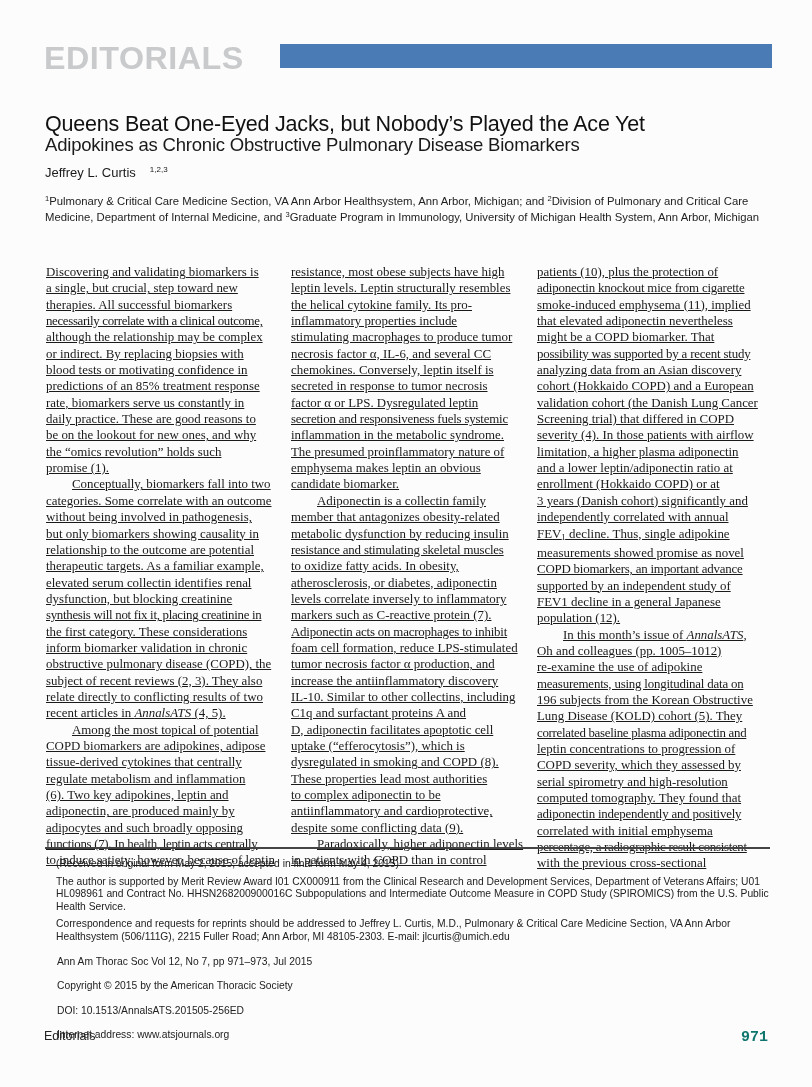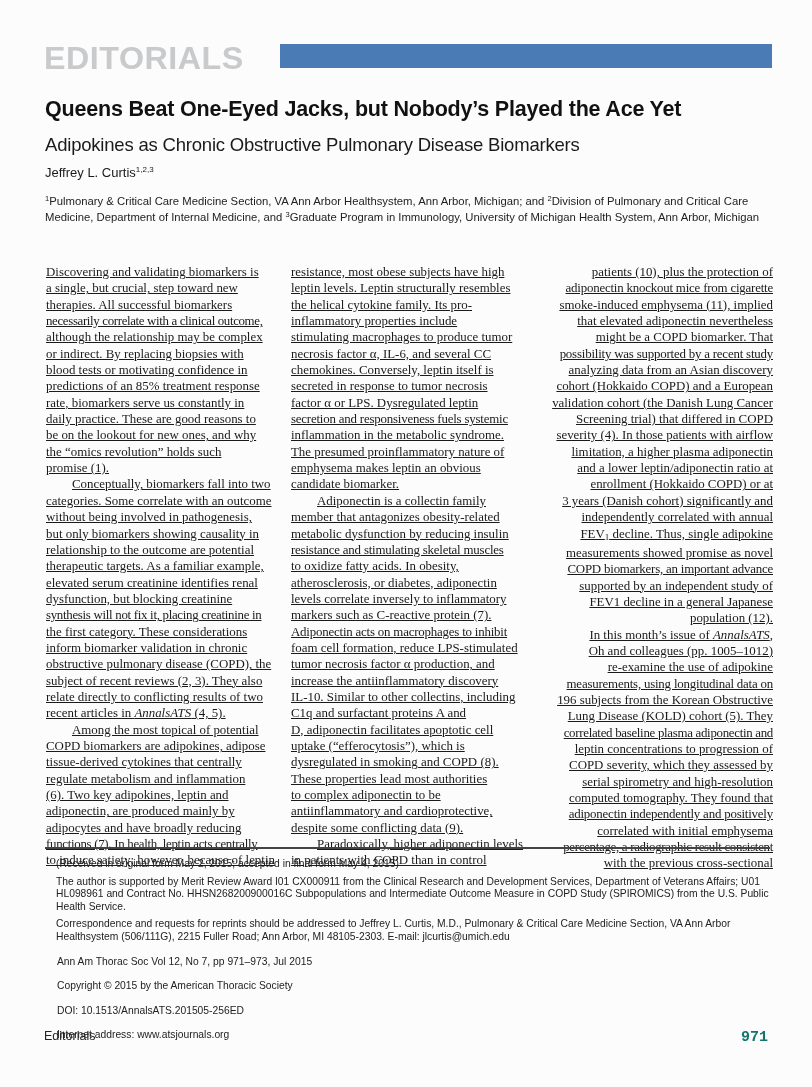--- a/index.html
+++ b/index.html
@@ -9,49 +9,49 @@
   }
   .header { position: absolute; left: 44px; top: 43px; width: 728px; height: 28px; }
   .section-label {
     position: absolute; left: 0; top: -2px;
     font-family: "Liberation Sans", sans-serif; font-weight: bold;
     font-size: 31px; letter-spacing: 0.5px; color: #c9cacc;
     transform: scaleX(1.04); transform-origin: left;
   }
   .header-bar { position: absolute; left: 236px; top: 1px; width: 492px; height: 24px; background: #4a7bb5; }
   .title {
-    position: absolute; left: 45px; top: 97px;
-    font-family: "Liberation Sans", sans-serif; font-weight: bold;
+    position: absolute; left: 45px; top: 112px;
+    font-family: "Liberation Sans", sans-serif; font-weight: normal;
     font-size: 21.5px; color: #111; letter-spacing: -0.2px;
     white-space: nowrap;
   }
   .subtitle {
     position: absolute; left: 45px; top: 134px;
     font-family: "Liberation Sans", sans-serif;
     font-size: 18.5px; color: #1a1a1a; letter-spacing: -0.2px; white-space: nowrap;
   }
   .author {
     position: absolute; left: 45px; top: 165px;
     font-family: "Liberation Sans", sans-serif; font-size: 13px; color: #1a1a1a;
   }
-  .author sup { font-size: 8px; vertical-align: 5px; }
+  .author sup { font-size: 8px; vertical-align: 5px; margin-left: 14px; }
   .affil {
     position: absolute; left: 45px; top: 192px; width: 726px;
     font-family: "Liberation Sans", sans-serif; font-size: 11.3px; line-height: 13px; color: #222;
   }
   .affil sup { font-size: 7.5px; vertical-align: 4px; }
   .columns { position: absolute; top: 264px; left: 46px; width: 726px; }
   .col {
     position: absolute; top: 0; width: 236px;
     font-family: "Liberation Serif", serif; font-size: 12.9px; line-height: 16.35px; color: #1a1a1a; text-decoration: underline;
   }
   .col p { margin: 0; }
   .col1 { left: 0; }
   .col2 { left: 245px; }
-  .col3 { left: 491px; text-align: right; }
+  .col3 { left: 491px; }
   .line { display: block; white-space: nowrap; }
   .rule { position: absolute; left: 45px; top: 847px; width: 725px; height: 2px; background: #444; }
   .notes {
     position: absolute; left: 45px; top: 858px; width: 726px;
     font-family: "Liberation Sans", sans-serif; font-size: 10.3px; line-height: 12.6px; color: #222;
   }
   .notes p { margin: 0 0 5px 11px; }
   .notes .meta p { margin: 12px; }
   .footer-left {
     position: absolute; left: 44px; top: 1029px;
@@ -99,38 +99,38 @@
       <span class="line">the “omics revolution” holds such</span>
       <span class="line">promise (1).</span>
     </p>
     <p>
       <span class="line" style="padding-left:26px">Conceptually, biomarkers fall into two</span>
       <span class="line">categories. Some correlate with an outcome</span>
       <span class="line">without being involved in pathogenesis,</span>
       <span class="line">but only biomarkers showing causality in</span>
       <span class="line">relationship to the outcome are potential</span>
       <span class="line">therapeutic targets. As a familiar example,</span>
-      <span class="line">elevated serum creatinine identifies renal</span>
+      <span class="line">elevated serum collectin identifies renal</span>
       <span class="line">dysfunction, but blocking creatinine</span>
       <span class="line" style="letter-spacing:-0.3px">synthesis will not fix it, placing creatinine in</span>
       <span class="line">the first category. These considerations</span>
       <span class="line">inform biomarker validation in chronic</span>
       <span class="line">obstructive pulmonary disease (COPD), the</span>
       <span class="line">subject of recent reviews (2, 3). They also</span>
       <span class="line">relate directly to conflicting results of two</span>
       <span class="line"><span>recent articles in </span><i>AnnalsATS</i><span> (4, 5).</span></span>
     </p>
     <p>
       <span class="line" style="padding-left:26px">Among the most topical of potential</span>
       <span class="line">COPD biomarkers are adipokines, adipose</span>
       <span class="line">tissue-derived cytokines that centrally</span>
       <span class="line">regulate metabolism and inflammation</span>
       <span class="line">(6). Two key adipokines, leptin and</span>
       <span class="line">adiponectin, are produced mainly by</span>
-      <span class="line">adipocytes and have broadly reducing</span>
+      <span class="line">adipocytes and such broadly opposing</span>
       <span class="line" style="letter-spacing:-0.3px">functions (7). In health, leptin acts centrally</span>
       <span class="line">to induce satiety; however, because of leptin</span>
     </p>
   </div>
 
   <div class="col col2">
     <p>
       <span class="line">resistance, most obese subjects have high</span>
       <span class="line">leptin levels. Leptin structurally resembles</span>
       <span class="line">the helical cytokine family. Its pro-</span>

